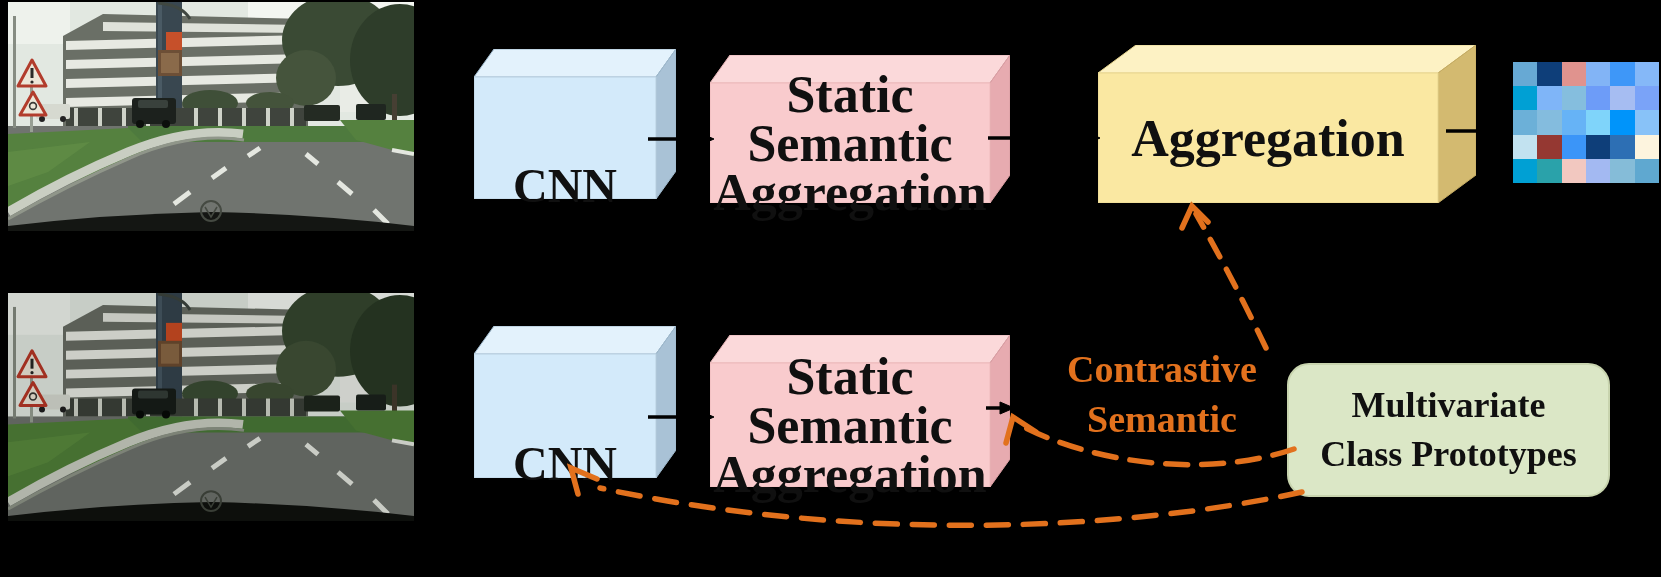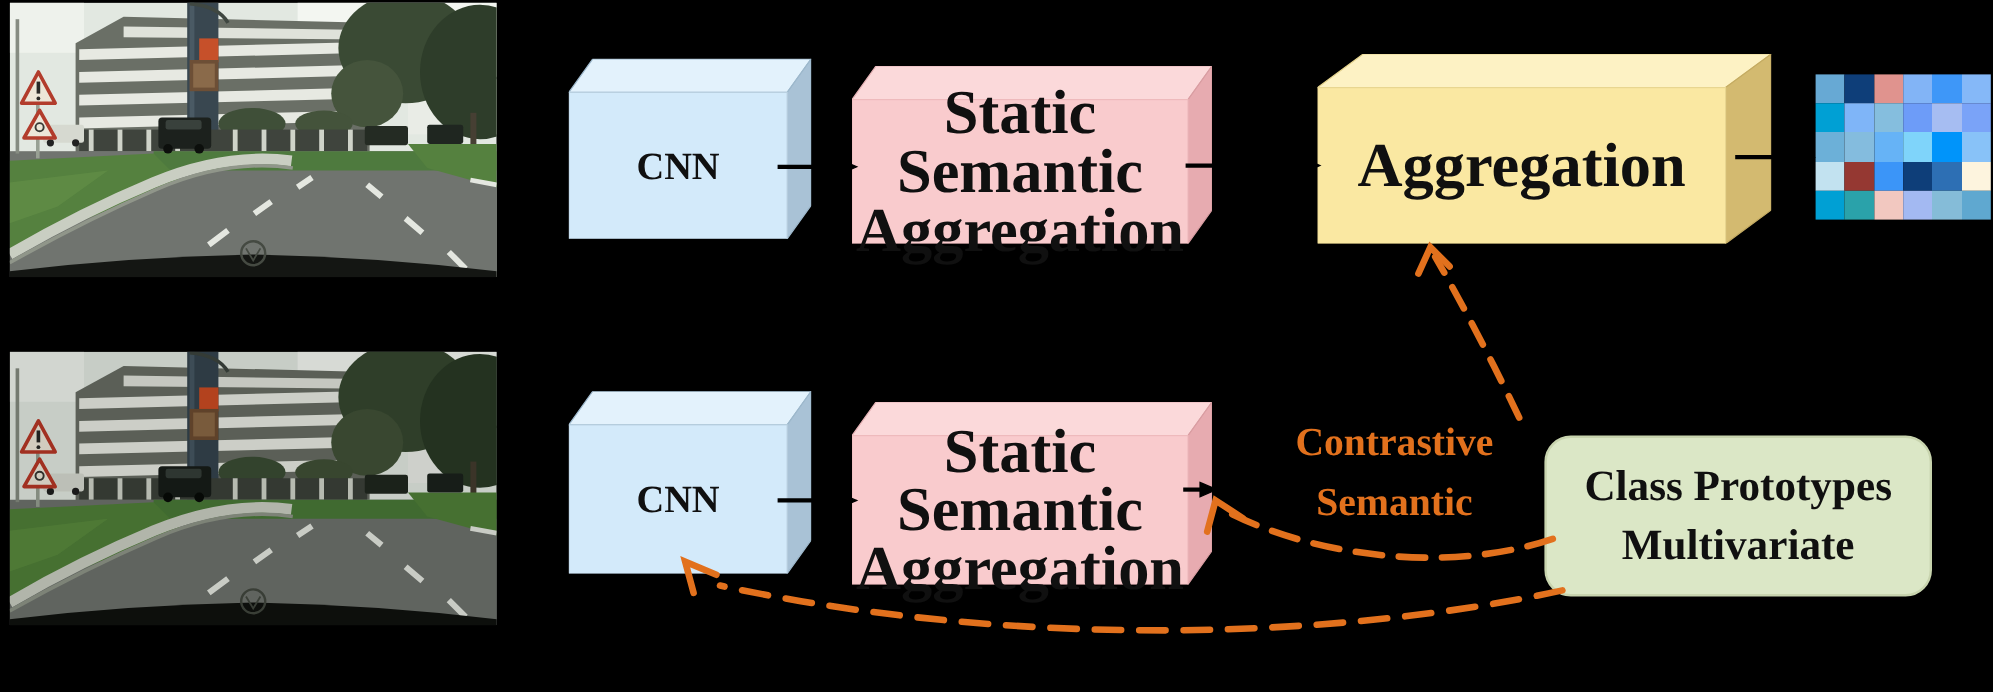--- a/index.html
+++ b/index.html
@@ -9,32 +9,32 @@
   }
   .photo{position:absolute;overflow:hidden;}
   .photo svg{display:block;width:100%;height:100%;}
   .photo.dim svg{filter:brightness(0.87) saturate(1.06) contrast(1.04);}
   .block3d{position:absolute;}
   .block3d svg{position:absolute;inset:0;display:block;}
   .block-label{
     position:absolute;display:flex;flex-direction:column;align-items:center;justify-content:center;
     font-weight:bold;color:#101010;text-align:center;letter-spacing:0;
   }
-  .lbl-cnn{font-size:32px;}
+  .lbl-cnn{font-size:48px;margin-top:47px;}
   .lbl-two{font-size:52px;line-height:49px;}
   .proto-box{
     position:absolute;left:1287px;top:363px;width:323px;height:134px;
     background:#dbe7c6;border:2px solid #c8d4ae;border-radius:22px;box-sizing:border-box;
     display:flex;flex-direction:column;align-items:center;justify-content:center;
     font-weight:bold;font-size:36px;line-height:49px;color:#101010;text-align:center;
   }
   .contrastive{
     position:absolute;left:1030px;top:342px;width:264px;height:104px;
     display:flex;flex-direction:column;align-items:center;justify-content:center;
-    color:var(--accent,#e2711d);font-weight:bold;font-size:33px;line-height:50px;text-align:center;
+    color:var(--accent,#e2711d);font-weight:bold;font-size:38px;line-height:50px;text-align:center;
   }
   .heatmap{
     position:absolute;left:1513px;top:62px;width:146px;height:121px;
     display:grid;grid-template-columns:repeat(6,1fr);grid-template-rows:repeat(5,1fr);
   }
   .heatmap .cell{width:100%;height:100%;}
   .overlay{position:absolute;inset:0;z-index:6;pointer-events:none;color:var(--accent,#e2711d);}
   .z1{z-index:1}.z2{z-index:2}.z3{z-index:3}
 </style>
 </head>
@@ -219,22 +219,22 @@
       <span>Aggregation</span>
     </div>
   </div>
 
   <div class="contrastive z3">
     <span>Contrastive</span>
     <span>Semantic</span>
   </div>
 
   <div class="proto-box z2">
+    <span>Multivariate</span>
     <span>Class Prototypes</span>
-    <span>Multivariate</span>
   </div>
 
   <svg class="overlay" width="1661" height="577">
 
     <g stroke="#000" fill="#000">
       <line x1="648" y1="139" x2="700" y2="139" stroke-width="3.5"></line>
       <polygon points="700,133 714,139 700,145"></polygon>
       <line x1="988" y1="138" x2="1086" y2="138" stroke-width="3.5"></line>
       <polygon points="1086,132 1100,138 1086,144"></polygon>
       <line x1="1446" y1="131" x2="1498" y2="131" stroke-width="3.5"></line>

